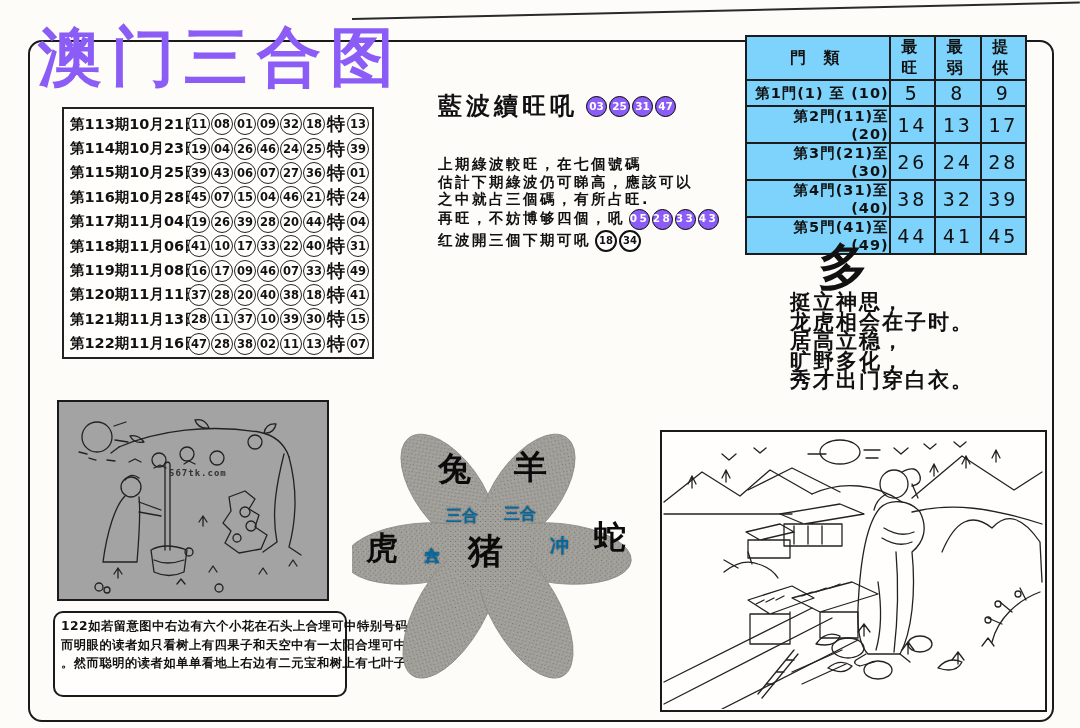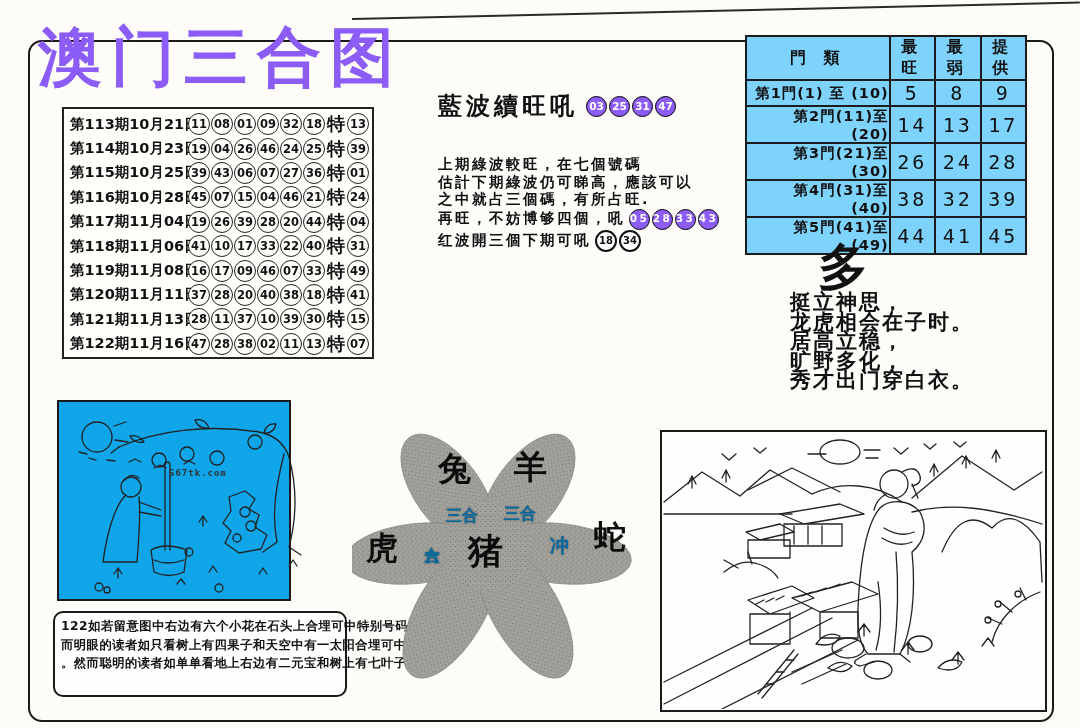--- a/index.html
+++ b/index.html
@@ -76,22 +76,22 @@
     position:absolute;left:818px;top:234px;font-size:50px;font-weight:900;
   }
   .poem{
     position:absolute;left:790px;top:292px;width:250px;
     font-size:21px;font-weight:900;line-height:19.5px;letter-spacing:2px;
     font-family:"DejaVu Serif","Liberation Serif",serif;
   }
   .poem div{white-space:nowrap;}
   
   .left-picture{
-    position:absolute;left:57px;top:400px;width:234px;height:201px;
-    border:2.5px solid #1a1a1a;background:#0ea5e9;box-sizing:border-box;
+    position:absolute;left:57px;top:400px;width:272px;height:201px;
+    border:2.5px solid #1a1a1a;background:#a3a3a3;box-sizing:border-box;
   }
   .watermark{
     position:absolute;left:110px;top:66px;font-size:9px;font-weight:700;color:#333;
     font-family:"DejaVu Sans Mono","Liberation Mono",monospace;letter-spacing:1px;
   }
   
   .hint-box{
     position:absolute;left:53px;top:611px;width:294px;height:86px;
     border:2.5px solid #1a1a1a;border-radius:10px;background:#fffefc;
     box-sizing:border-box;padding:4px 6px;

